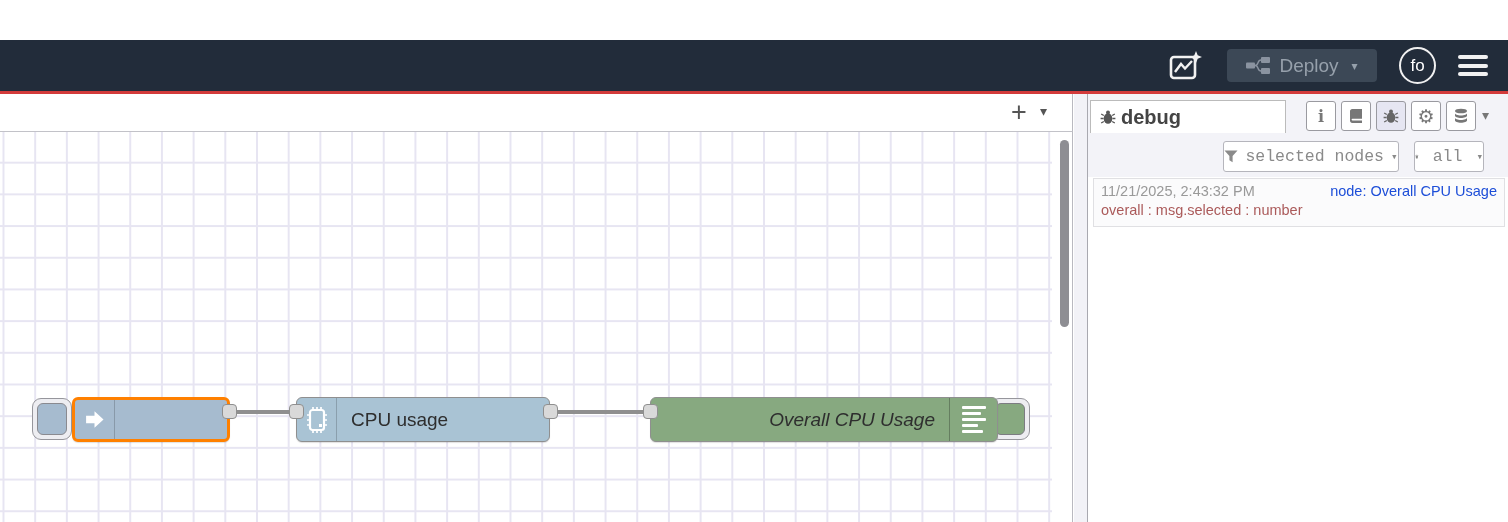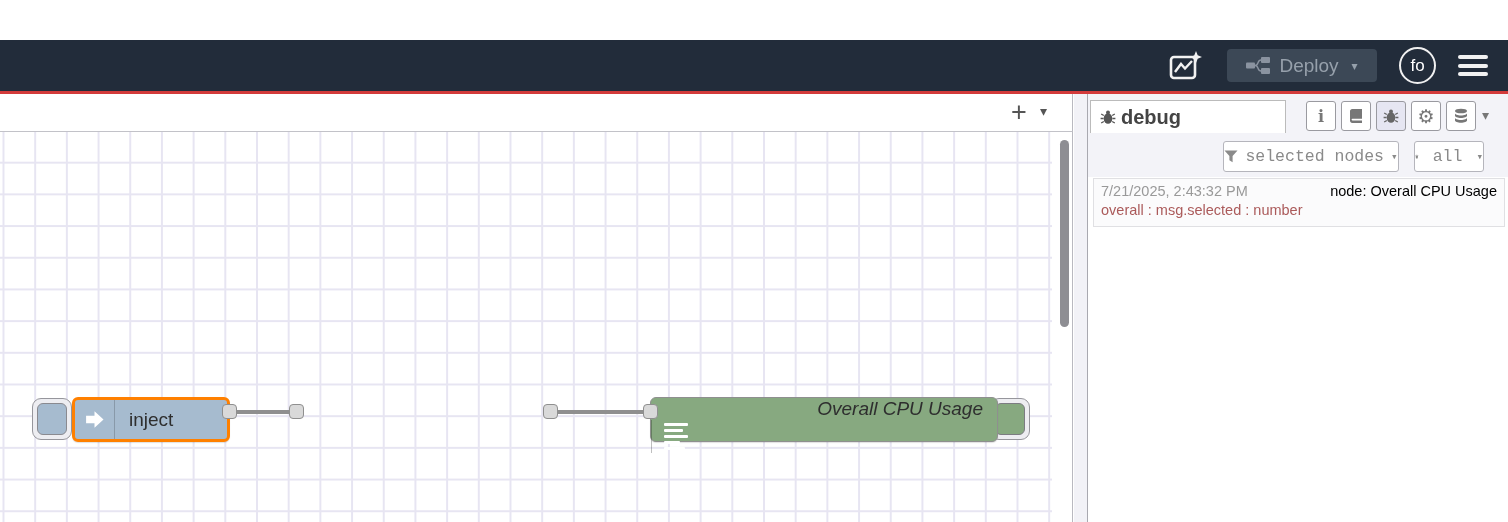--- a/index.html
+++ b/index.html
@@ -42,21 +42,21 @@
 
   .wire { position:absolute; height:4px; background:#8f8f8f; border-radius:2px; }
   .port { position:absolute; width:15px; height:15px; background:#d9d9d9;
           border:1.5px solid #8f8f8f; border-radius:4px; z-index:5; cursor:crosshair; }
 
   .node { position:absolute; height:45px; border-radius:6px; display:flex; align-items:stretch;
           z-index:3; box-shadow:0 1px 1px rgba(0,0,0,.12); cursor:pointer; }
   .node-inject { left:72px; top:265px; width:158px; background:#a6bbcf;
                  border:3px solid #ff8000; }
   .node-cpu    { left:296px; top:265px; width:254px; background:#a9c3d4; border:1.5px solid #8f8f8f; }
-  .node-debug  { left:650px; top:265px; width:348px; background:#87a980; border:1.5px solid #8f8f8f;flex-direction:column; }
+  .node-debug  { left:650px; top:265px; width:348px; background:#87a980; border:1.5px solid #8f8f8f; }
   .icon-zone { width:40px; display:flex; align-items:center; justify-content:center;
                border-right:1px solid rgba(0,0,0,.18); }
   .icon-zone-right { width:48px; display:flex; align-items:center; justify-content:center;
                border-left:1px solid rgba(0,0,0,.25); }
   .node-label { flex:1; display:flex; align-items:center; padding-left:14px;
                 font-size:19px; color:#2e2e2e; white-space:nowrap; }
   .node-label.right { justify-content:flex-end; padding-right:14px; font-style:italic; }
 
   .side-button { position:absolute; width:40px; height:42px; background:#ededf1;
                  border:1.5px solid #96969c; border-radius:9px; z-index:2; cursor:pointer; }
@@ -90,21 +90,21 @@
                 border-radius:3px; display:flex; align-items:center; justify-content:center;
                 gap:7px; color:#8a8a8a; font-size:16.5px; cursor:pointer;font-family:Liberation Mono, monospace; }
   .filter-nodes { left:135px; width:176px; }
   .filter-all { left:326px; width:70px;gap:14px; }
   .small-caret { font-size:11px; color:#8a8a8a; }
 
   .messages { position:absolute; left:0; top:83px; width:421px; height:385px; background:#fff; }
   .msg { position:absolute; left:5px; top:1px; width:412px; background:#fbfbfc;
          border:1px solid #e0e0e3; padding:3px 7px 6px 7px; }
   .msg-meta { font-size:14.5px; line-height:19px; color:#999; overflow:hidden; }
-  .msg-source { float:right; color:#000000; }
+  .msg-source { float:right; color:#1d4ed8; }
   .msg-path { font-size:14.5px; line-height:19px; color:#ab5a5a; }
   .msg-value { font-family:"DejaVu Sans Mono", monospace; font-size:16px; font-weight:bold;
                color:#2126cf; line-height:24px; padding-left:2px; }
 </style>
 </head>
 <body>
 
 <div class="app">
 
   <div class="header">
@@ -147,24 +147,33 @@
 
     <div class="side-button inject-button">
       <div class="inner"></div>
     </div>
     <div class="node node-inject">
       <div class="icon-zone">
         <svg width="21" height="19" viewBox="0 0 20 18">
             <path d="M2 5.5 h8 V1.2 L18.6 9 10 16.8 v-4.3 H2 z" fill="#fff"></path>
           </svg>
       </div>
-      <div class="node-label">inject</div>
     </div>
     <div class="port" style="left:222px; top:272px;"></div>
 
+    <div class="node node-cpu">
+      <div class="icon-zone">
+        <svg width="26" height="30" viewBox="0 0 26 30" fill="none" stroke="#fff">
+          <rect x="6" y="5" width="14" height="20" rx="2.5" stroke-width="2.2"></rect>
+          <path stroke-width="1.7" d="M9 5 V2 M13 5 V2 M17 5 V2 M9 25 v3 M13 25 v3 M17 25 v3 M6 10 H3 M6 15 H3 M6 20 H3 M20 10 h3 M20 15 h3 M20 20 h3"></path>
+          <rect x="15" y="19" width="3" height="3" fill="#fff" stroke="none"></rect>
+        </svg>
+      </div>
+      <div class="node-label">CPU usage</div>
+    </div>
     <div class="port" style="left:288.5px; top:272px;"></div>
     <div class="port" style="left:542.5px; top:272px;"></div>
 
     <div class="side-button debug-toggle">
       <div class="inner"></div>
     </div>
     <div class="node node-debug">
       <div class="node-label right">Overall CPU Usage</div>
       <div class="icon-zone-right">
         <div class="listbars">
@@ -236,20 +245,20 @@
         <path d="M5 3.4 V1.9 a1 1 0 0 1 1 -1 h2 a1 1 0 0 1 1 1 v1.5 H7.6 V2.3 H6.4 v1.1 z"></path>
       </svg>
       <span>all</span>
       <span class="small-caret">▾</span>
     </div>
 
     <div class="messages">
       <div class="msg">
         <div class="msg-meta">
           <span class="msg-source">node: Overall CPU Usage</span>
-          <span>7/21/2025, 2:43:32 PM</span>
+          <span>11/21/2025, 2:43:32 PM</span>
         </div>
         <div class="msg-path">overall : msg.selected : number</div>
       </div>
     </div>
   </div>
 
 </div>
 
 </body></html>

